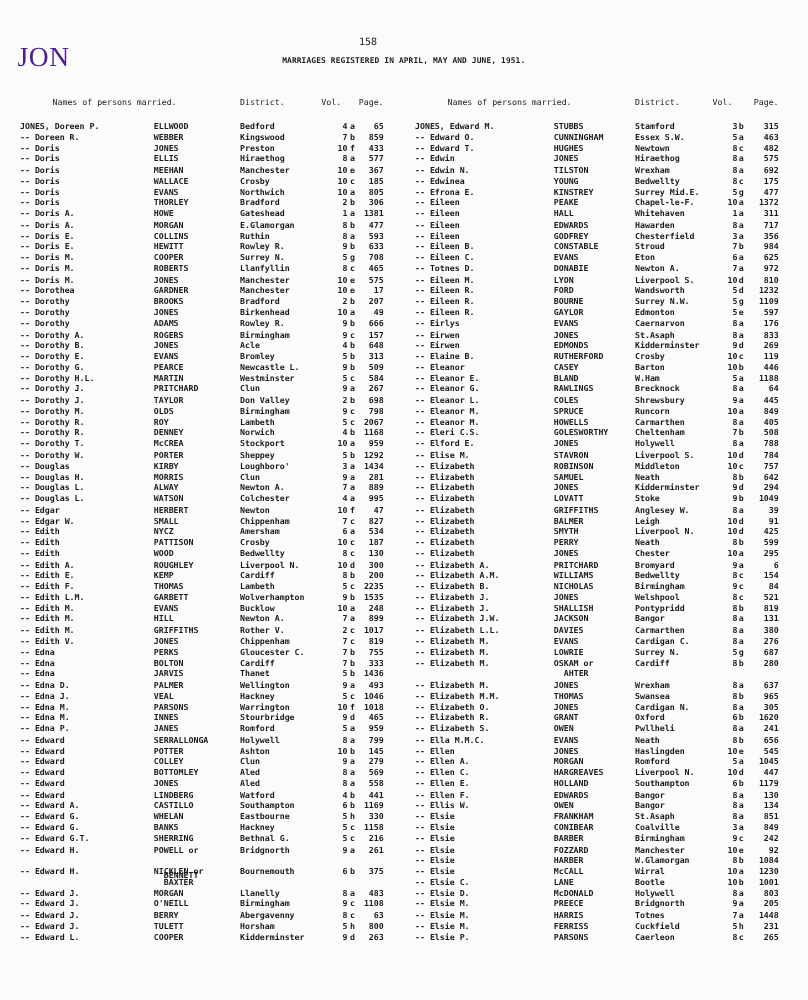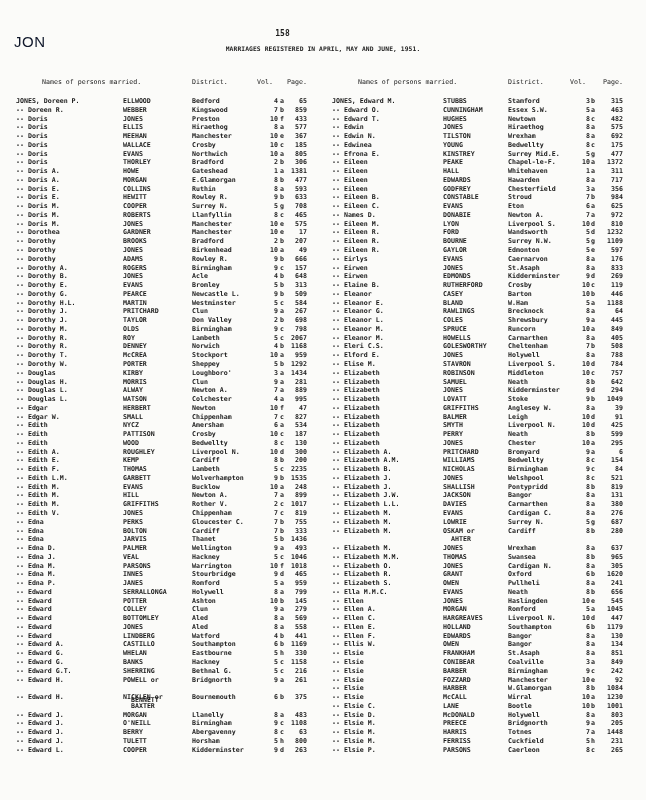--- a/index.html
+++ b/index.html
@@ -1,21 +1,21 @@
 <!DOCTYPE html>
 <html><head>
 <meta charset="utf-8">
 <style>
   html, body { margin:0; padding:0; }
   body {
     width:646px; height:800px; background:#fbfbf9; position:relative; overflow:hidden;
     font-family:"DejaVu Sans Mono","Liberation Mono",monospace; color:#1a1a1a;
   }
-  .tab { position:absolute; left:14px; top:33px; font-family:Liberation Sans, sans-serif; font-size:15px; color:#0f172a; letter-spacing:0.5px; }
-  .pageno { position:absolute; left:0; width:565px; top:29px; text-align:center; font-size:8px; font-weight:bold; }
+  .tab { position:absolute; left:14px; top:33px; font-family:Liberation Serif, serif; font-size:22px; color:#4c1d95; letter-spacing:0.5px; }
+  .pageno { position:absolute; left:12px; width:565px; top:29px; text-align:center; font-size:8px; font-weight:normal; }
   .title { position:absolute; left:0; width:646px; top:45px; text-align:center; font-size:6.3px; font-weight:bold; letter-spacing:0.1px; }
   .col { position:absolute; top:78px; width:318px; }
   .col.left { left:12px; }
   .col.right { left:328px; }
   .hdr { position:relative; height:19px; font-size:6.6px; font-weight:normal; }
   .hdr span { position:absolute; top:0; white-space:nowrap; }
   .row { position:relative; height:8.78px; font-size:6.6px; line-height:8.6px; font-weight:bold; white-space:nowrap; }
   .row.tall { height:17.56px; }
   .row span { position:absolute; top:0; }
   .c-name { left:4px; }
@@ -739,21 +739,21 @@
       </div>
       <div class="row">
         <span class="c-name">-- Eileen C.</span>
         <span class="c-spouse">EVANS</span>
         <span class="c-dist">Eton</span>
         <span class="c-vol">6</span>
         <span class="c-volsub">a</span>
         <span class="c-page">625</span>
       </div>
       <div class="row">
-        <span class="c-name">-- Names D.</span>
+        <span class="c-name">-- Totnes D.</span>
         <span class="c-spouse">DONABIE</span>
         <span class="c-dist">Newton A.</span>
         <span class="c-vol">7</span>
         <span class="c-volsub">a</span>
         <span class="c-page">972</span>
       </div>
       <div class="row">
         <span class="c-name">-- Eileen M.</span>
         <span class="c-spouse">LYON</span>
         <span class="c-dist">Liverpool S.</span>

